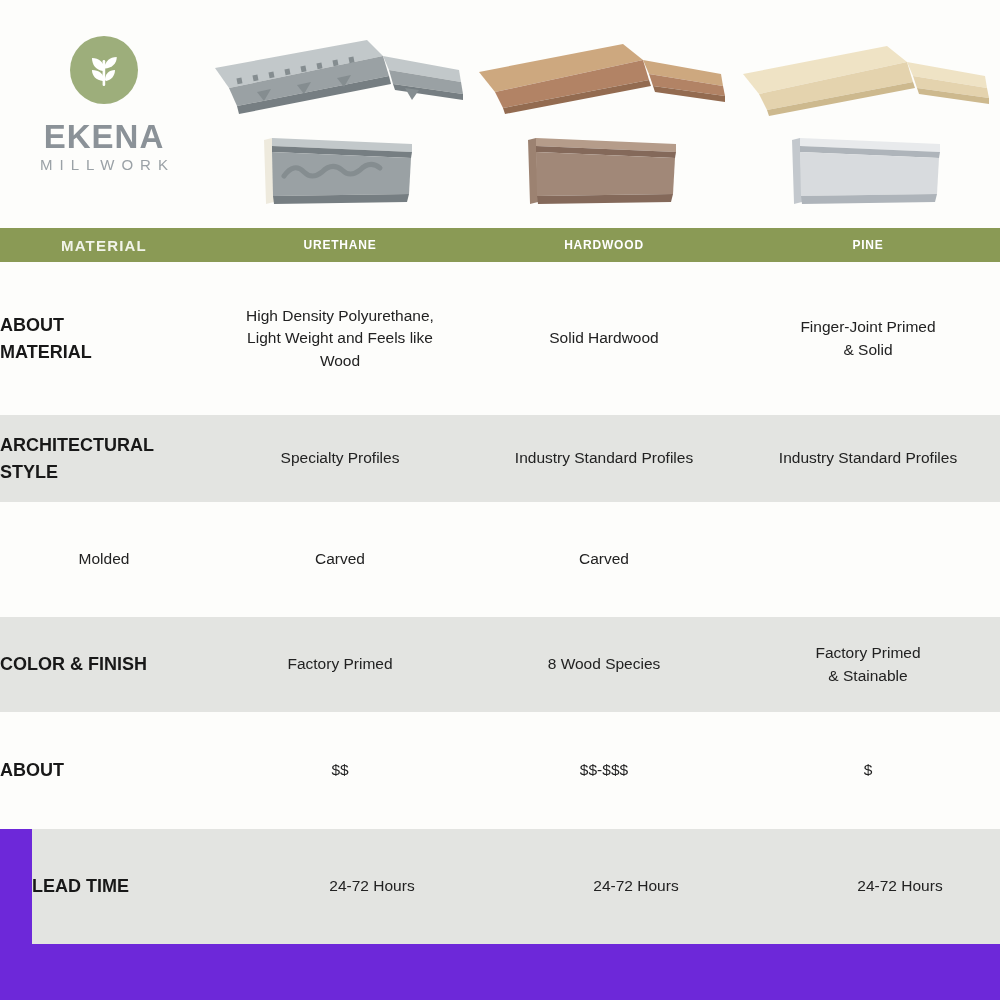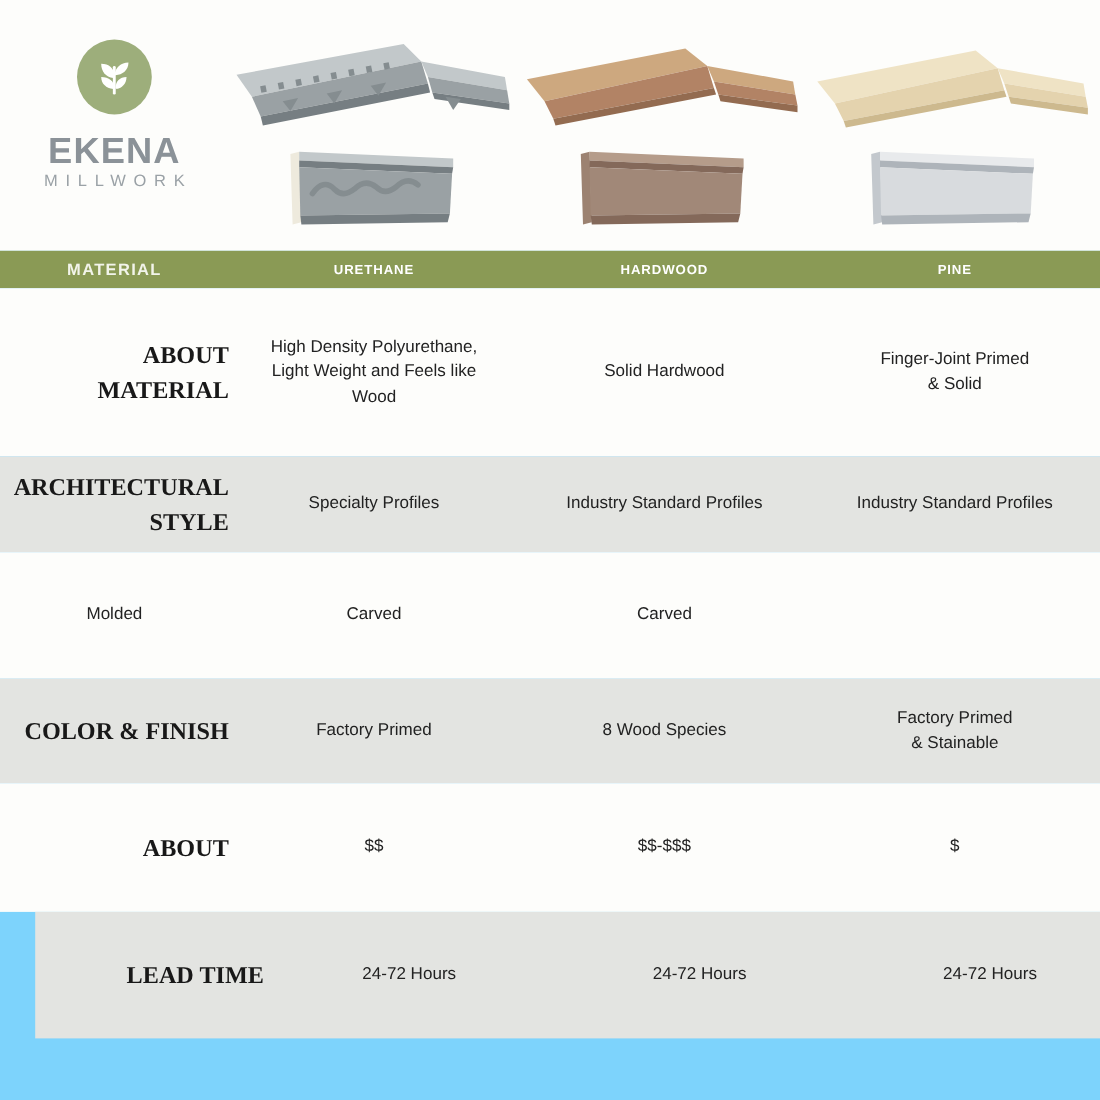--- a/index.html
+++ b/index.html
@@ -1,18 +1,18 @@
 <!DOCTYPE html>
 <html><head>
 <meta charset="utf-8">
 <style>
   * { margin:0; padding:0; box-sizing:border-box; }
   html,body { width:1000px; height:1000px; }
   body { font-family:"Liberation Sans", sans-serif; background:#ffffff; overflow:hidden; }
-  .page { width:1000px; height:1000px; display:flex; flex-direction:column; background:#7dd3fc; }
+  .page { width:1000px; height:1000px; display:flex; flex-direction:column; background:#6d28d9; }
 
   
   .hero { height:228px; display:grid; grid-template-columns:208px 264px 264px 264px; background:#fdfdfb; }
   .brand { display:flex; flex-direction:column; align-items:center; padding-top:36px; }
   .brand-circle { width:68px; height:68px; border-radius:50%; background:#9dae7b; display:flex; align-items:center; justify-content:center; }
   .brand-name { margin-top:14px; font-size:33px; font-weight:bold; letter-spacing:1px; color:#8b9298; }
   .brand-sub { margin-top:0; font-size:15px; letter-spacing:7px; color:#9aa1a6; padding-left:7px; }
 
   .prod-col { display:flex; flex-direction:column; align-items:center; }
   .crown { margin-top:30px; }
@@ -27,21 +27,21 @@
   
   .bar { height:34px; background:#8a9a55; display:grid; grid-template-columns:208px 264px 264px 264px; align-items:center; }
   .bar .cell { text-align:center; color:#ffffff; }
   .bar .mat { font-size:15px; font-weight:600; letter-spacing:1.2px; color:#f2f4ea; }
   .bar .col-name { font-size:12px; font-weight:bold; letter-spacing:0.8px; }
 
   
   .row { display:grid; grid-template-columns:208px 264px 264px 264px; align-items:center; }
   .bg-white { background:#fdfdfb; }
   .bg-gray { background:#e3e4e1; }
-  .row-label { text-align:right; font-weight:bold; font-size:22px; color:#181818; line-height:1.45; white-space:pre-line;font-family:Liberation Serif, serif; }
+  .row-label { text-align:left; font-weight:bold; font-size:18px; color:#181818; line-height:1.45; white-space:pre-line; }
   .cell-val { text-align:center; font-size:15.5px; color:#222222; line-height:1.45; white-space:pre-line; padding:0 14px; }
   .h-about{height:153px;} .h-style{height:87px;} .h-manu{height:115px;}
   .h-color{height:95px;} .h-price{height:117px;} .h-lead{height:115px;margin-left:32px;}
 </style>
 </head>
 <body>
 
 <div class="page">
 
   <div class="hero">

